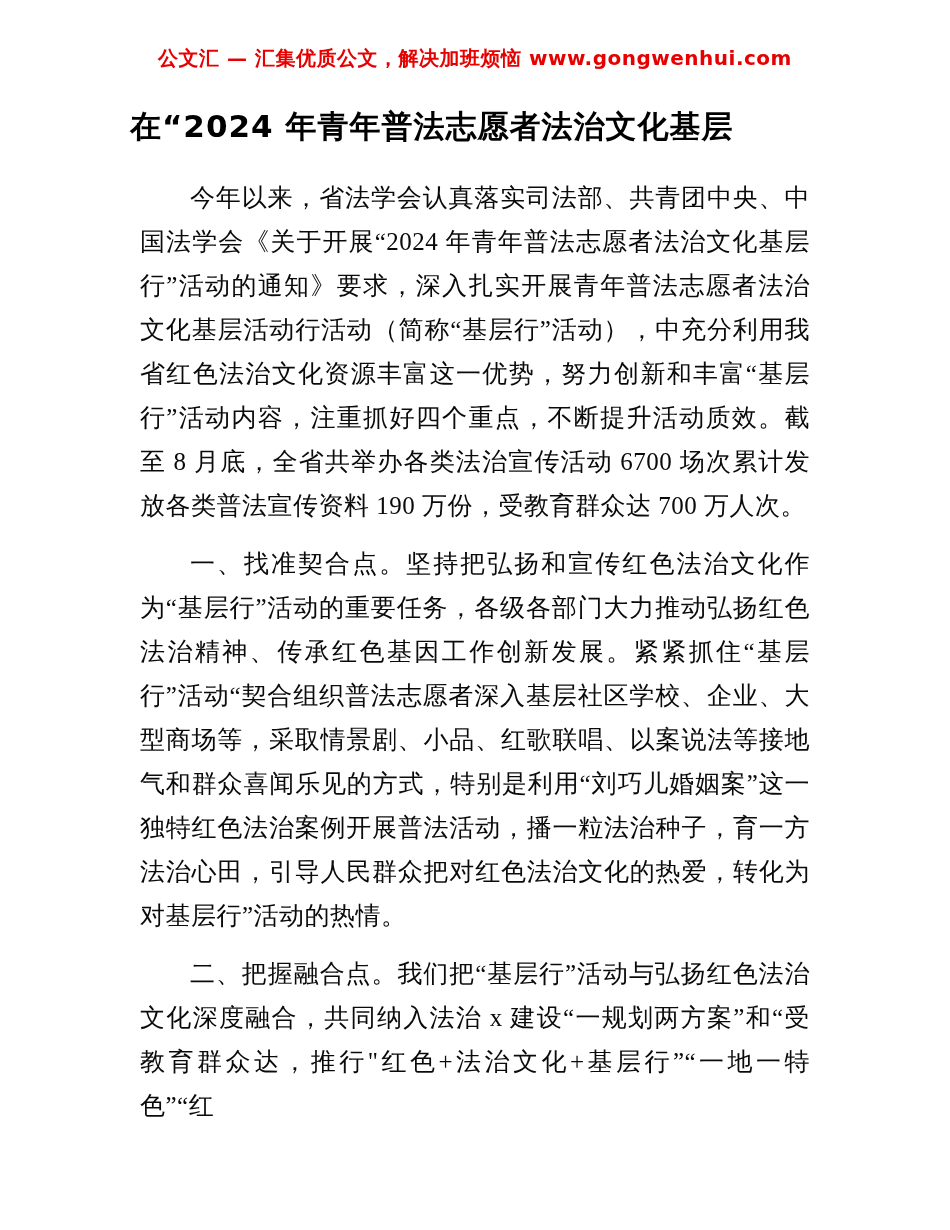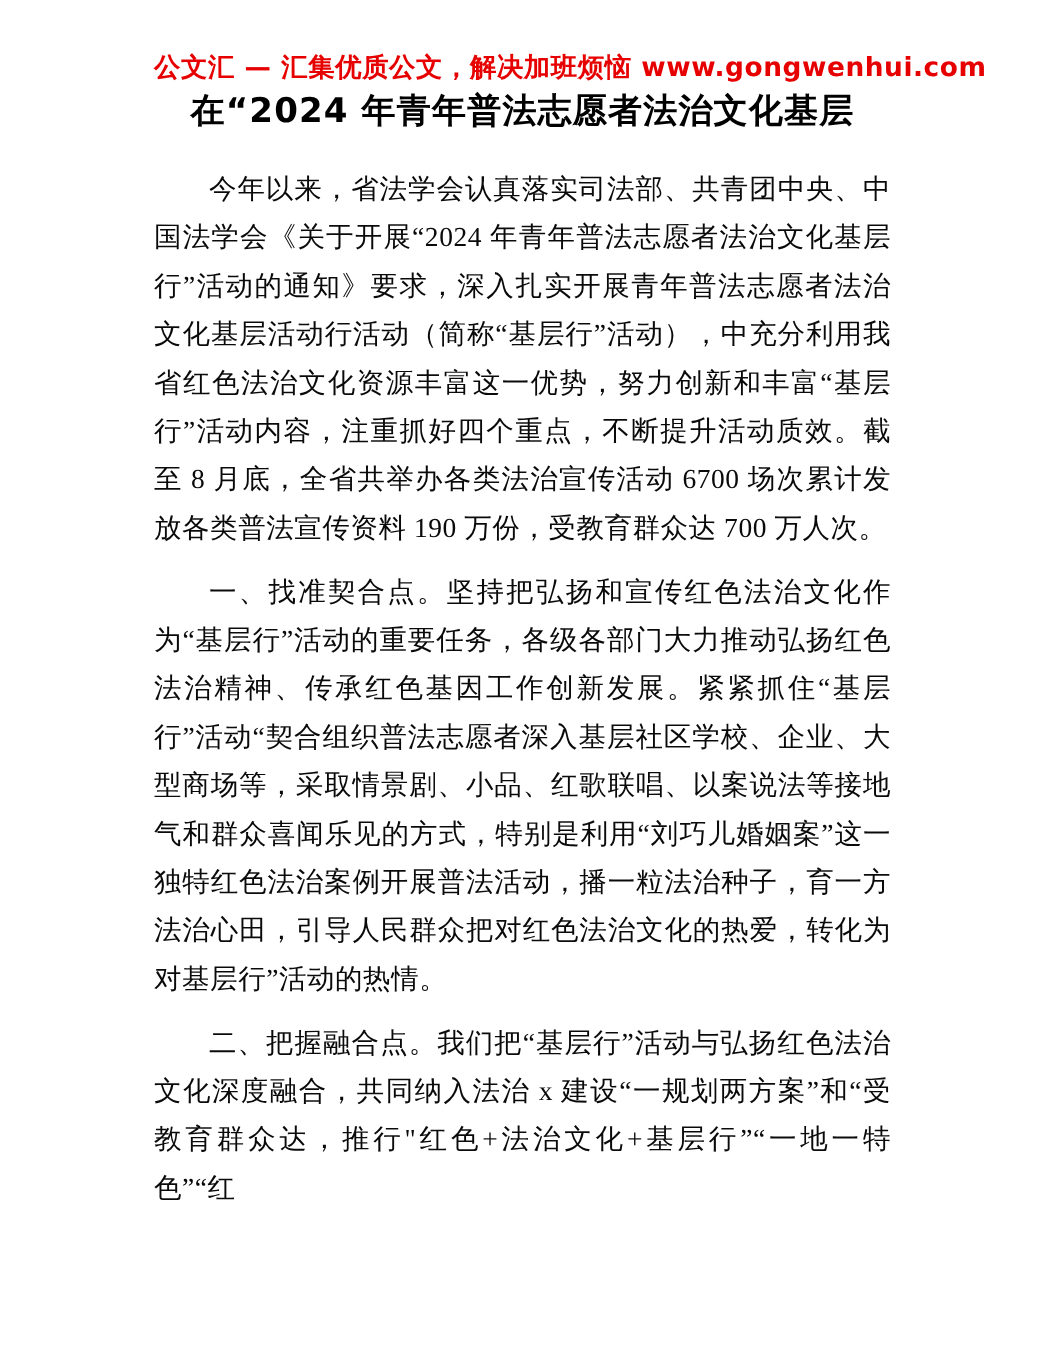--- a/index.html
+++ b/index.html
@@ -15,26 +15,27 @@
     width: 950px;
     height: 1230px;
     background: #ffffff;
     padding: 45px 140px 0 140px;
     overflow: hidden;
   }
   .watermark {
     text-align: center;
     font-family: "DejaVu Sans", "Liberation Sans", sans-serif;
     font-weight: bold;
-    font-size: 24px;
+    font-size: 20px;
     letter-spacing: 0.5px;
+    margin-bottom: 30px;
     white-space: nowrap;
   }
   .doc-title {
-    text-align: center;
+    text-align: left;
     font-family: "DejaVu Sans", "Liberation Sans", sans-serif;
     font-weight: 700;
     font-size: 31px;
     line-height: 48px;
     color: #000000;
     margin: 0 -10px 26px -10px;
     letter-spacing: 1px;
   }
   .doc-title .title-line { display: block; }
   .body-text .para {

